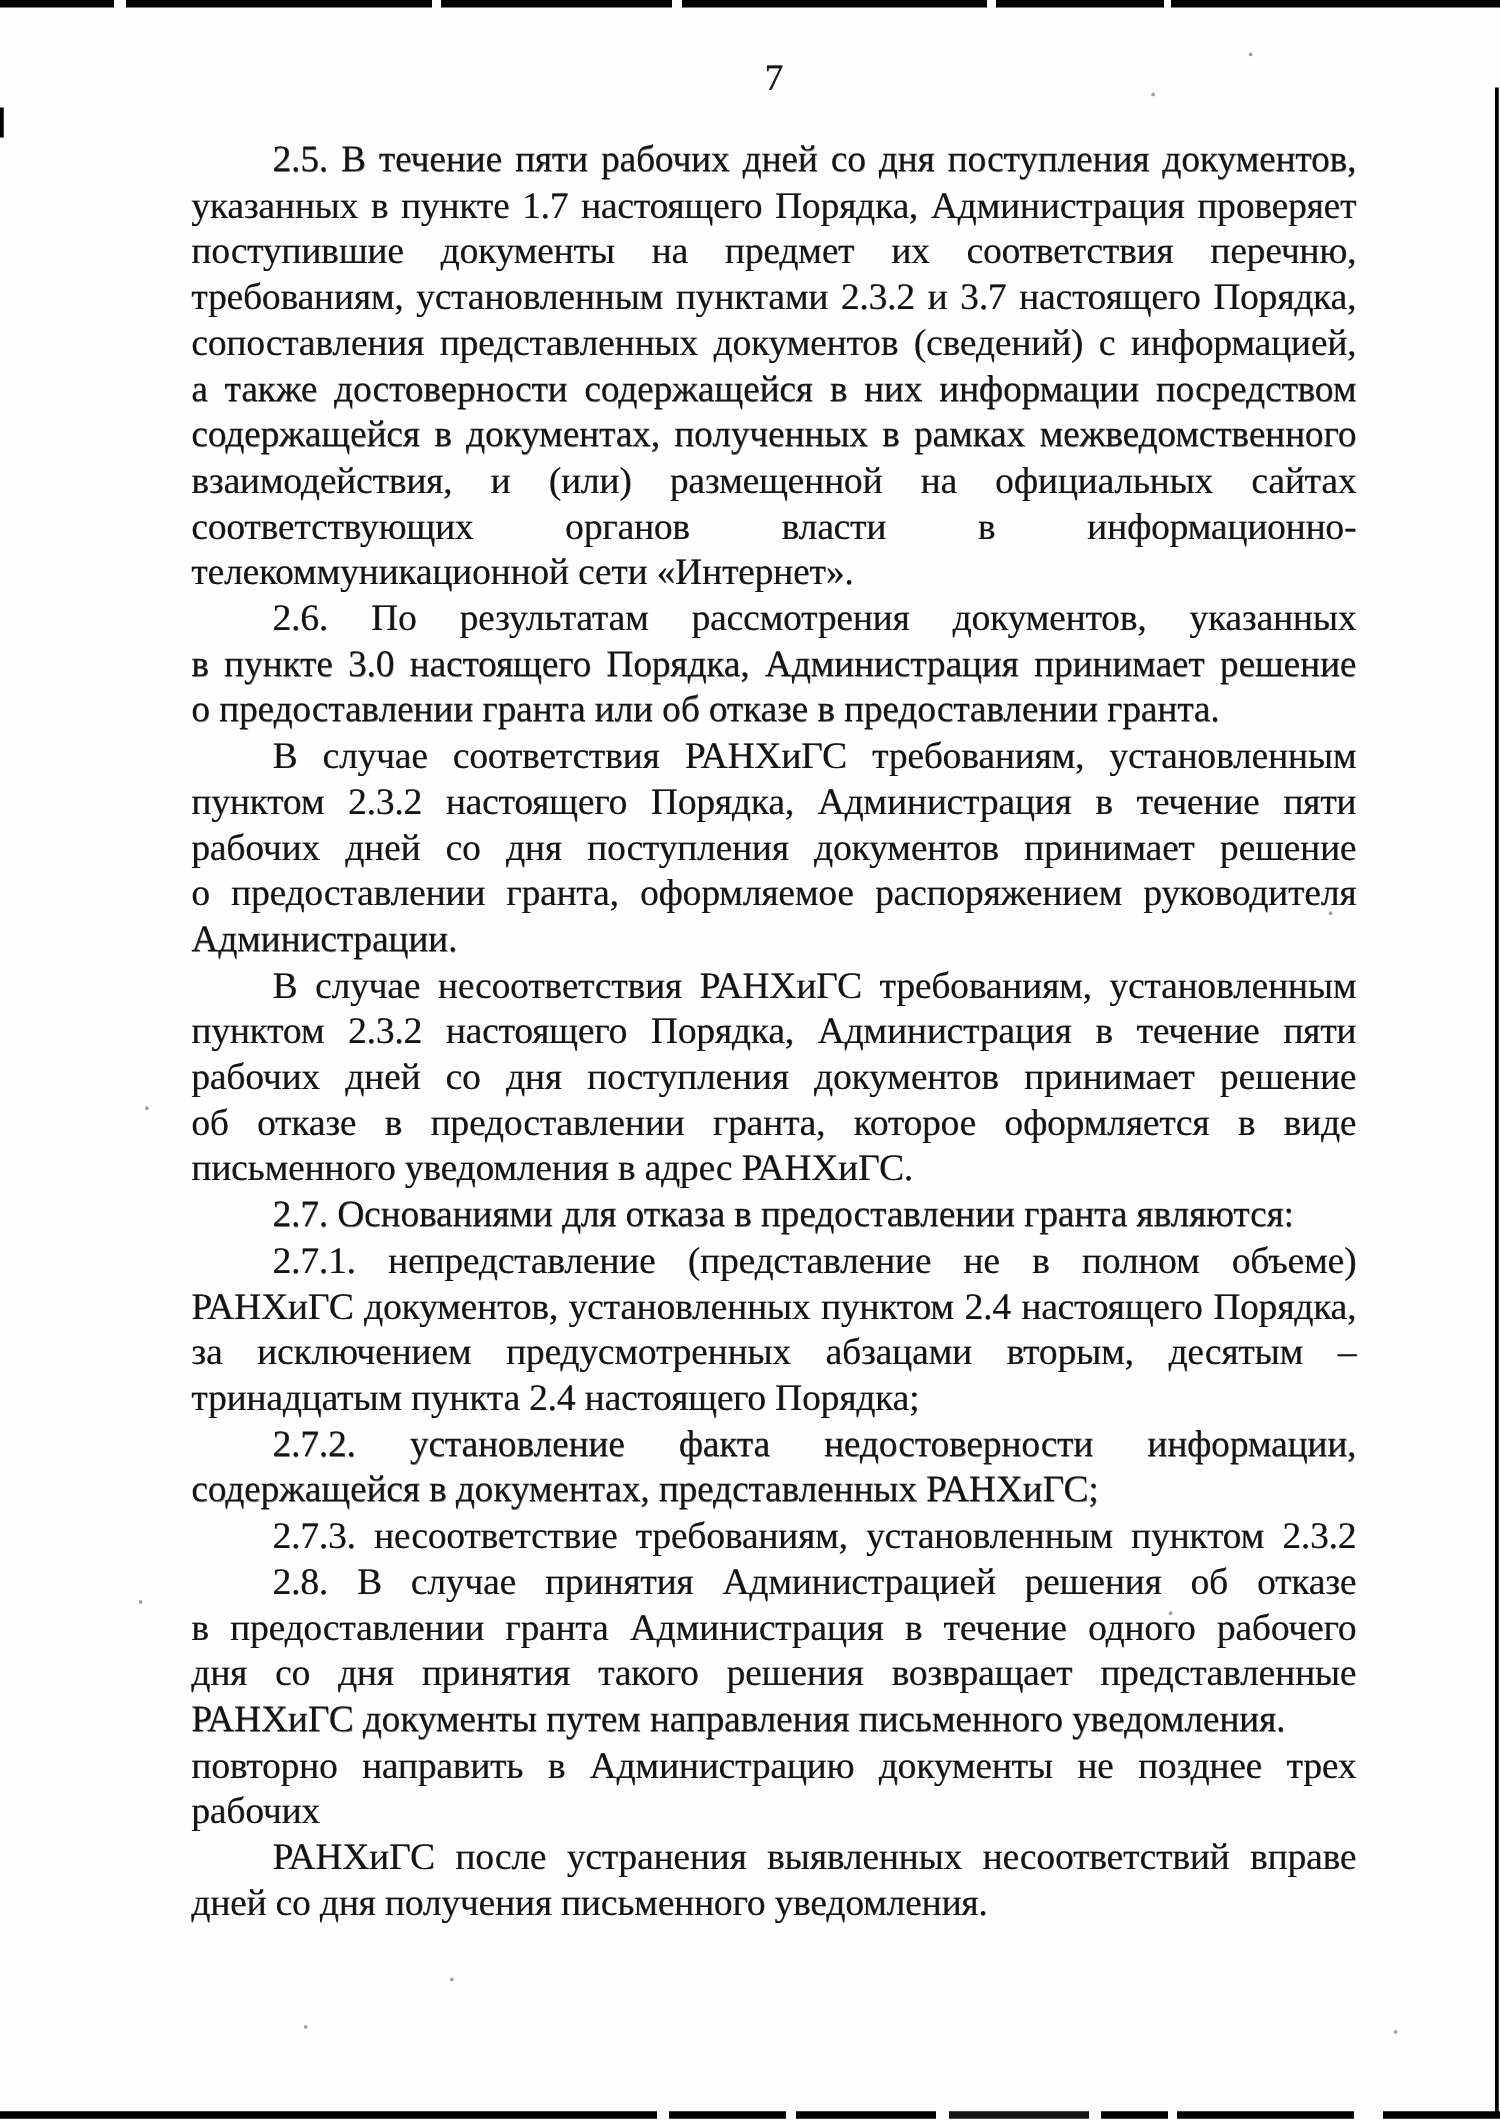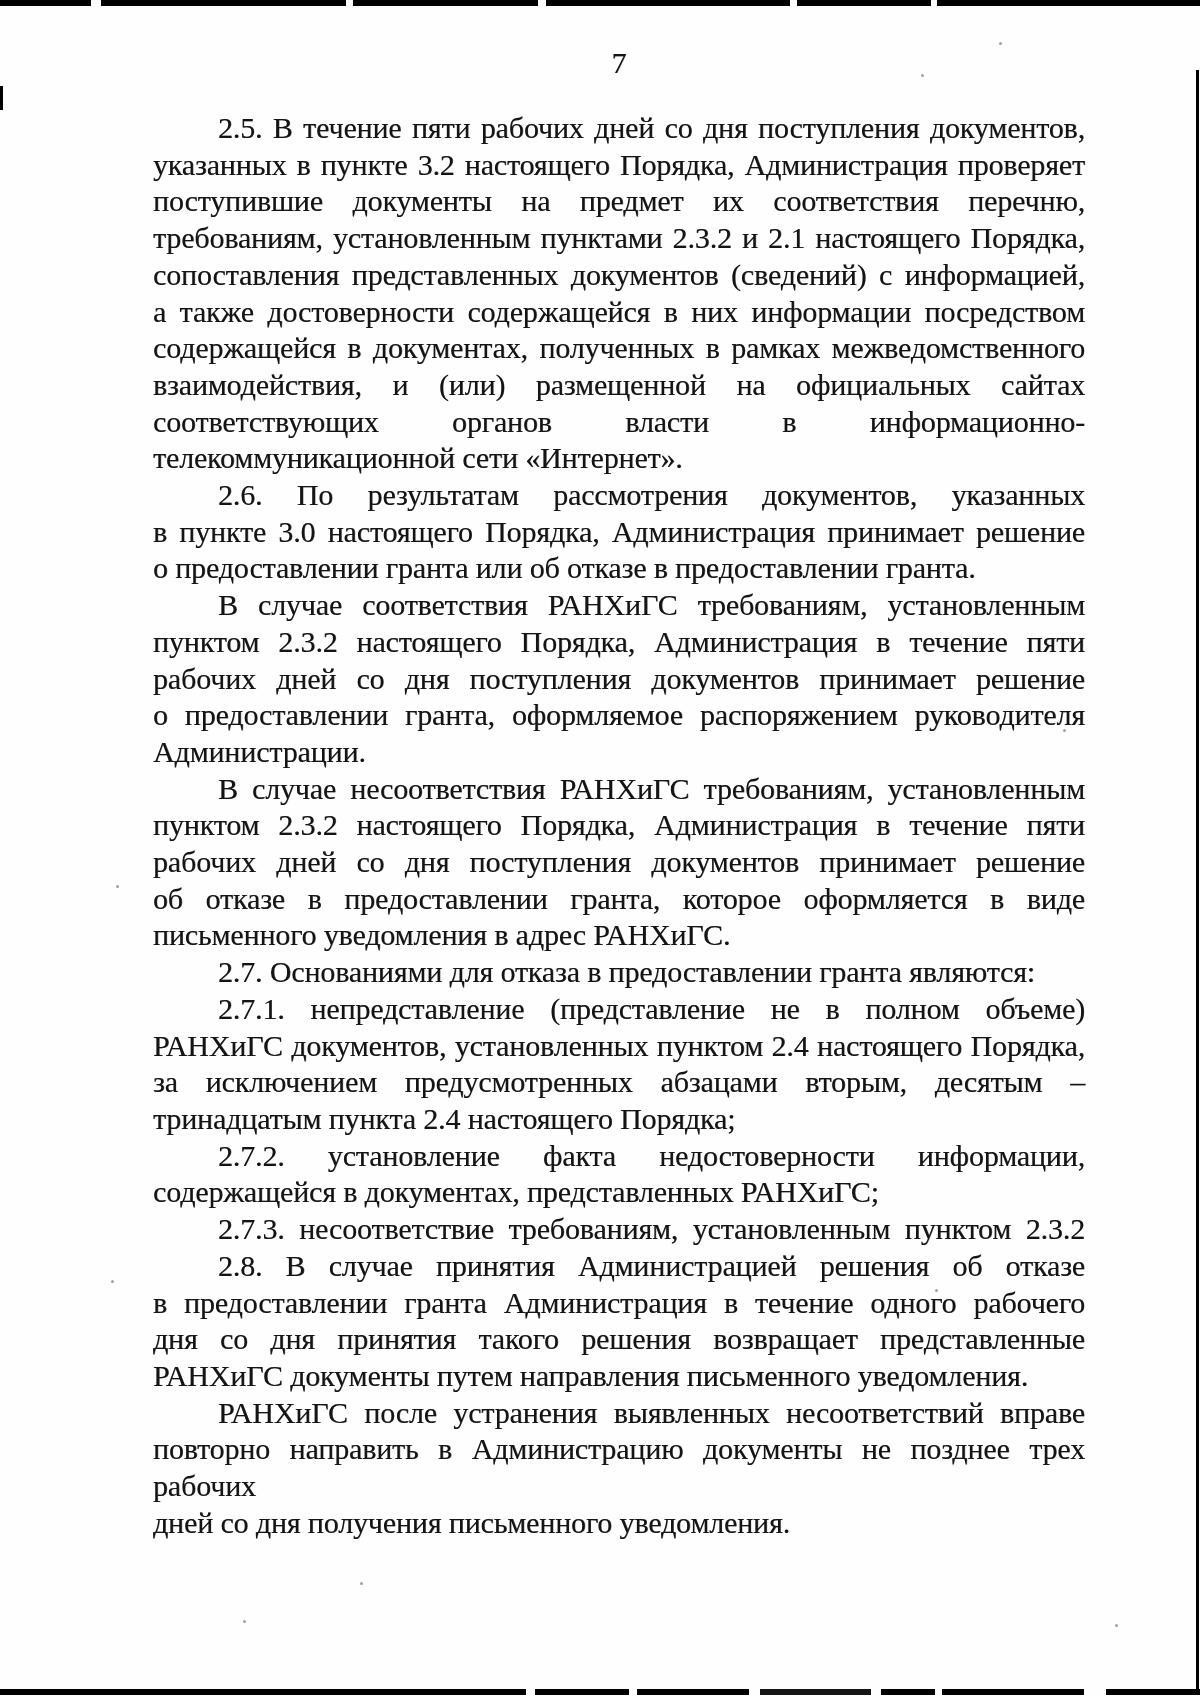--- a/index.html
+++ b/index.html
@@ -92,23 +92,23 @@
   <div class="artifact sp" style="left:360px;top:1582px"></div>
   <div class="artifact sp" style="left:243px;top:1620px"></div>
   <div class="artifact sp" style="left:1115px;top:1624px"></div>
 
   <div class="pageno">7</div>
 
   <div class="textblock">
 
     <div class="para">
       <div class="ln ind">2.5. В течение пяти рабочих дней со дня поступления документов,</div>
-      <div class="ln">указанных в пункте 3.2 настоящего Порядка, Администрация проверяет</div>
+      <div class="ln">указанных в пункте 1.7 настоящего Порядка, Администрация проверяет</div>
       <div class="ln">поступившие документы на предмет их соответствия перечню,</div>
-      <div class="ln">требованиям, установленным пунктами 2.3.2 и 2.1 настоящего Порядка,</div>
+      <div class="ln">требованиям, установленным пунктами 2.3.2 и 3.7 настоящего Порядка,</div>
       <div class="ln">сопоставления представленных документов (сведений) с информацией,</div>
       <div class="ln">а также достоверности содержащейся в них информации посредством</div>
       <div class="ln">содержащейся в документах, полученных в рамках межведомственного</div>
       <div class="ln">взаимодействия, и (или) размещенной на официальных сайтах</div>
       <div class="ln">соответствующих органов власти в информационно-</div>
       <div class="ln last">телекоммуникационной сети «Интернет».</div>
     </div>
 
     <div class="para">
       <div class="ln ind">2.6. По результатам рассмотрения документов, указанных</div>
@@ -153,19 +153,19 @@
     </div>
 
     <div class="para">
       <div class="ln ind">2.8. В случае принятия Администрацией решения об отказе</div>
       <div class="ln">в предоставлении гранта Администрация в течение одного рабочего</div>
       <div class="ln">дня со дня принятия такого решения возвращает представленные</div>
       <div class="ln last">РАНХиГС документы путем направления письменного уведомления.</div>
     </div>
 
     <div class="para">
+      <div class="ln">повторно направить в Администрацию документы не позднее трех рабочих</div>
       <div class="ln ind">РАНХиГС после устранения выявленных несоответствий вправе</div>
-      <div class="ln">повторно направить в Администрацию документы не позднее трех рабочих</div>
       <div class="ln last">дней со дня получения письменного уведомления.</div>
     </div>
 
   </div>
 </div>
 
 </body></html>

